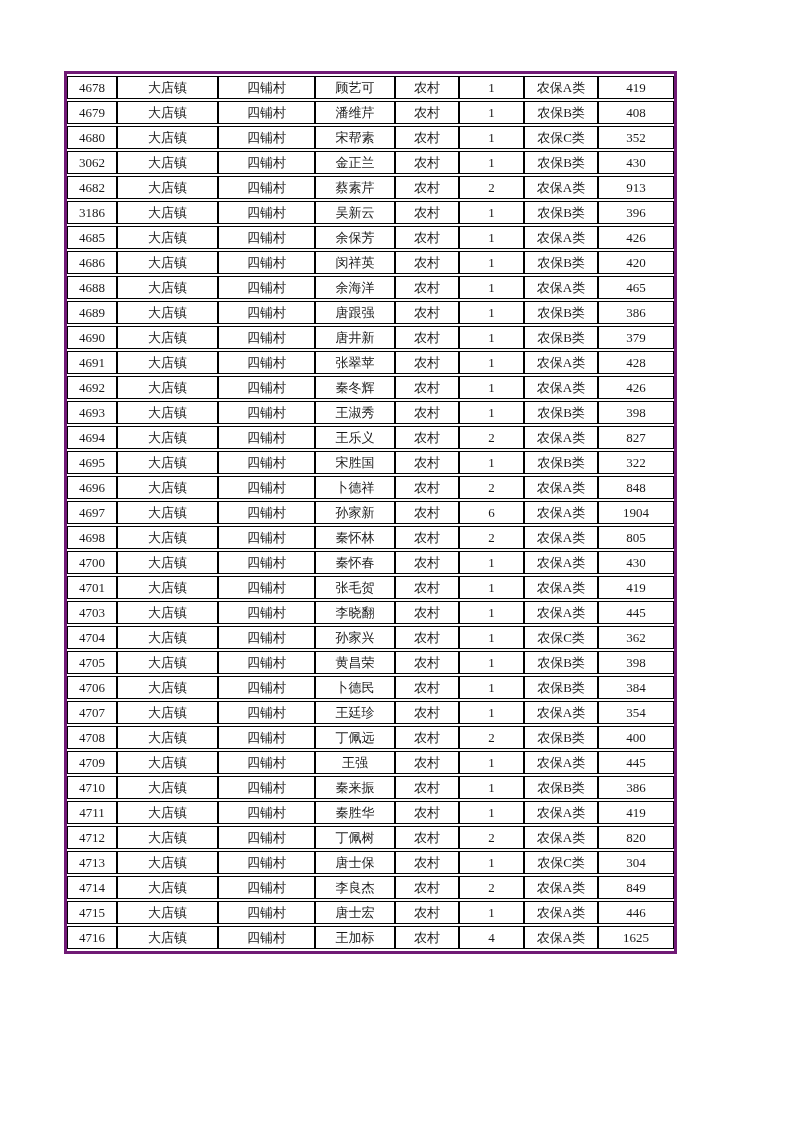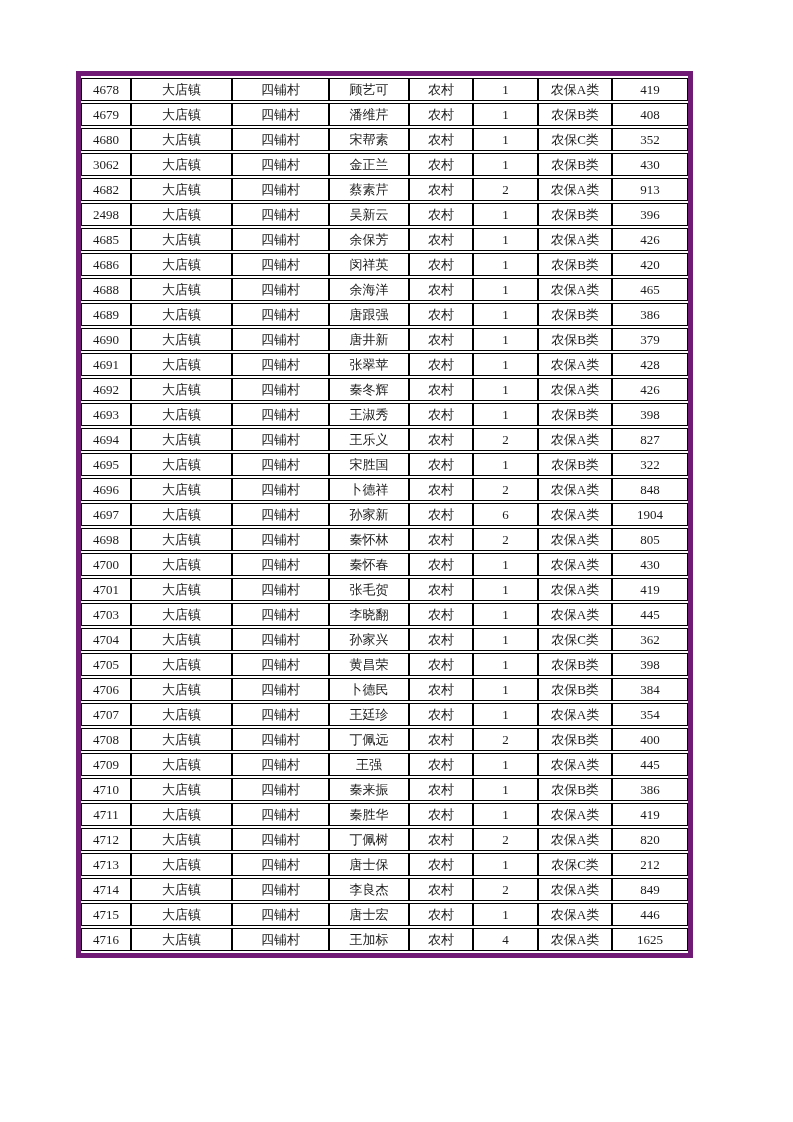--- a/index.html
+++ b/index.html
@@ -17,27 +17,27 @@
   }
   .page {
     position: absolute;
     left: 0; top: 0;
     width: 793px;
     height: 1122px;
     background: #ffffff;
   }
   table.data-table {
     position: absolute;
-    left: 76px;
+    left: 64px;
     top: 71px;
     width: 607px;
     table-layout: fixed;
     border-collapse: separate;
     border-spacing: 0 2px;
-    border: 5px solid #701a75;
+    border: 3px solid #701a75;
   }
   table.data-table td {
     box-sizing: border-box;
     height: 23px;
     border: 1px solid #000;
     text-align: center;
     vertical-align: middle;
     font-size: 13px;
     line-height: 20px;
     padding: 0 2px;
@@ -115,21 +115,21 @@
           <td>4682</td>
           <td>大店镇</td>
           <td>四铺村</td>
           <td>蔡素芹</td>
           <td>农村</td>
           <td>2</td>
           <td>农保A类</td>
           <td>913</td>
         </tr>
         <tr>
-          <td>2498</td>
+          <td>3186</td>
           <td>大店镇</td>
           <td>四铺村</td>
           <td>吴新云</td>
           <td>农村</td>
           <td>1</td>
           <td>农保B类</td>
           <td>396</td>
         </tr>
         <tr>
           <td>4685</td>
@@ -382,21 +382,21 @@
           <td>820</td>
         </tr>
         <tr>
           <td>4713</td>
           <td>大店镇</td>
           <td>四铺村</td>
           <td>唐士保</td>
           <td>农村</td>
           <td>1</td>
           <td>农保C类</td>
-          <td>212</td>
+          <td>304</td>
         </tr>
         <tr>
           <td>4714</td>
           <td>大店镇</td>
           <td>四铺村</td>
           <td>李良杰</td>
           <td>农村</td>
           <td>2</td>
           <td>农保A类</td>
           <td>849</td>

